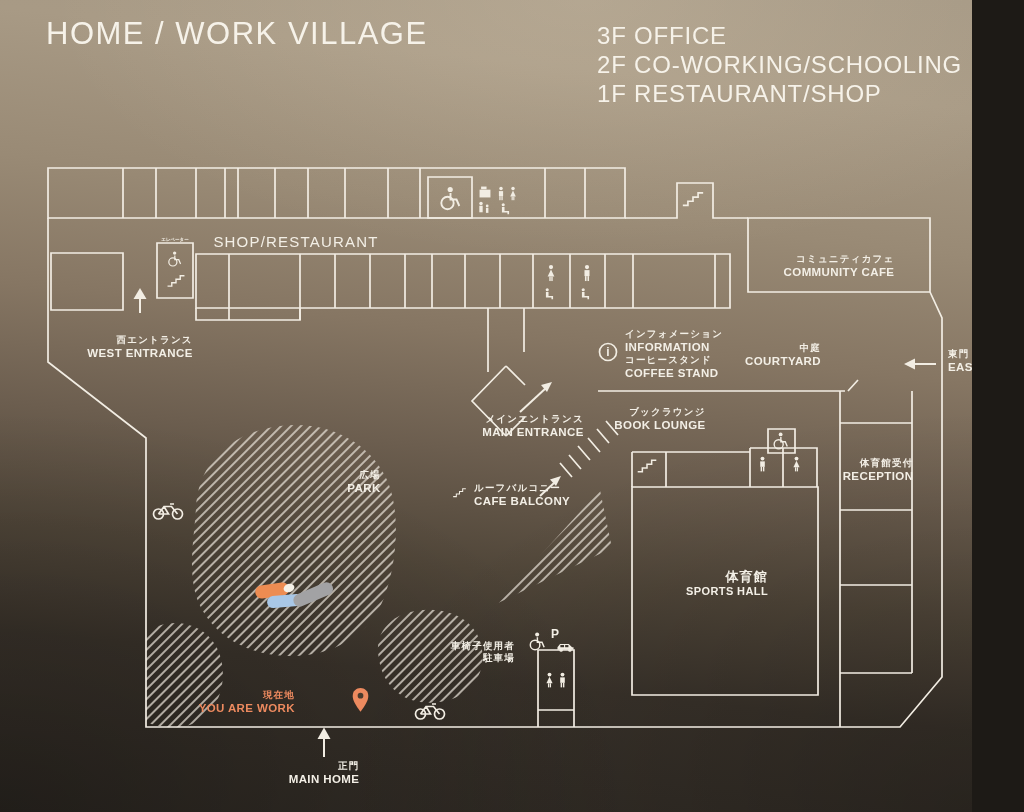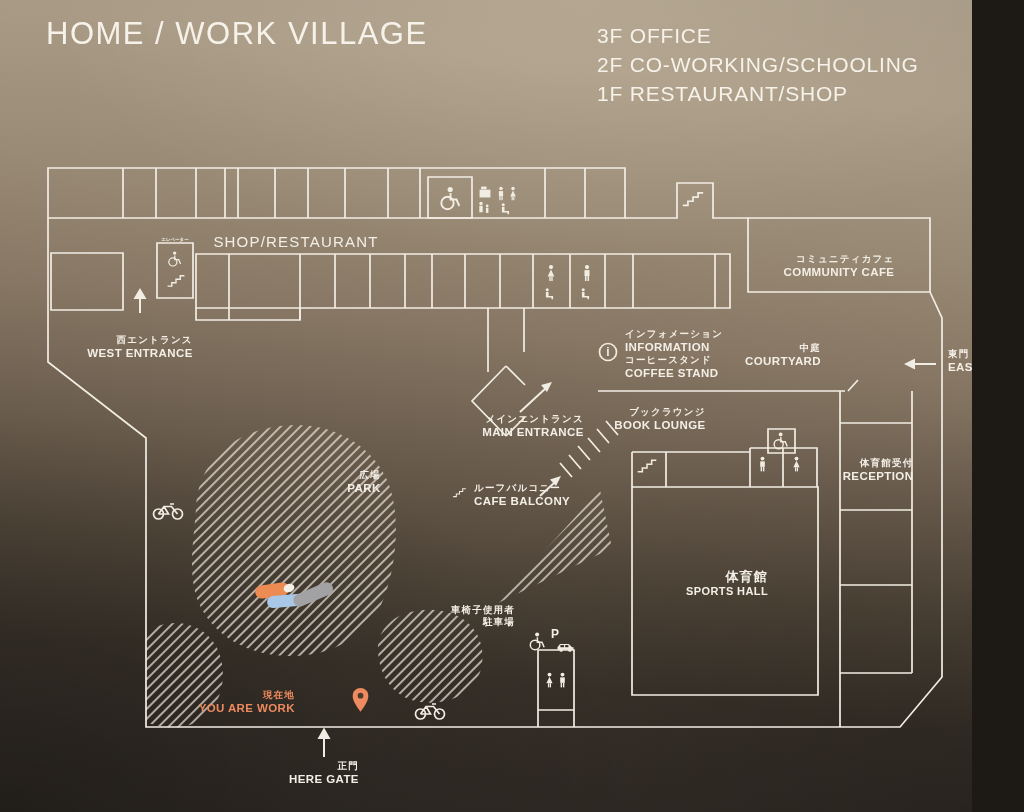--- a/index.html
+++ b/index.html
@@ -7,21 +7,21 @@
     position:relative;width:972px;height:812px;overflow:hidden;
     font-family:"Liberation Sans","DejaVu Sans",sans-serif;
     background:
       radial-gradient(95% 55% at 60% 0%, rgba(255,240,214,0.16), rgba(255,240,214,0) 58%),
       radial-gradient(120% 90% at 0% 100%, rgba(0,0,0,0.30), rgba(0,0,0,0) 55%),
       radial-gradient(120% 90% at 100% 100%, rgba(0,0,0,0.25), rgba(0,0,0,0) 55%),
       linear-gradient(186deg,#a59884 0%,#a89a85 12%,#998a75 28%,#867663 42%,#6c5e4f 55%,#504639 68%,#3a332b 80%,#2f2a24 100%);
   }
   svg.plan{position:absolute;left:0;top:0;}
   .title{position:absolute;left:46px;top:16px;font-size:31px;font-weight:500;letter-spacing:1.5px;color:#F6F2E9;white-space:nowrap;}
-  .floors{position:absolute;left:597px;top:21px;font-size:21px;font-weight:500;letter-spacing:0.8px;line-height:29px;color:#F6F2E9;}
+  .floors{position:absolute;left:597px;top:21px;font-size:24px;font-weight:500;letter-spacing:0.8px;line-height:29px;color:#F6F2E9;}
   .lbl{position:absolute;transform:translateX(-50%);text-align:right;color:#F3EFE6;line-height:1.25;white-space:nowrap;}
   .lbl.la{transform:none;text-align:left;}
   .lbl.ra{transform:none;text-align:right;}
   .jp{display:block;font-size:9.5px;font-weight:700;letter-spacing:1.2px;}
   .en{display:block;font-size:11.5px;font-weight:700;letter-spacing:0.4px;}
   .jp.big{font-size:13px;}
   .en.big{font-size:11px;}
   .shop{font-size:15px;font-weight:500;letter-spacing:1.2px;}
   .tiny{font-size:4.5px;font-weight:700;letter-spacing:0;}
   .orange{color:#ED8A5F;}
@@ -250,29 +250,29 @@
   <div class="lbl la" style="left:474px;top:482px;">
     <span class="jp">ルーフバルコニー</span>
     <span class="en">CAFE BALCONY</span>
   </div>
 
   <div class="lbl" style="left:727px;top:569px;">
     <span class="jp big">体育館</span>
     <span class="en big">SPORTS HALL</span>
   </div>
 
-  <div class="lbl ra" style="right:457px;top:604px;">
+  <div class="lbl ra" style="right:457px;top:640px;">
     <span class="jp">車椅子使用者</span>
     <span class="jp">駐車場</span>
   </div>
   <div class="p-label">P</div>
 
   <div class="lbl ra orange" style="right:677px;top:689px;">
     <span class="jp orange">現在地</span>
     <span class="en orange">YOU ARE WORK</span>
   </div>
 
   <div class="lbl" style="left:324px;top:760px;">
     <span class="jp">正門</span>
-    <span class="en">HERE GATE</span>
+    <span class="en">MAIN HOME</span>
   </div>
 
 </div>
 
 </body></html>

